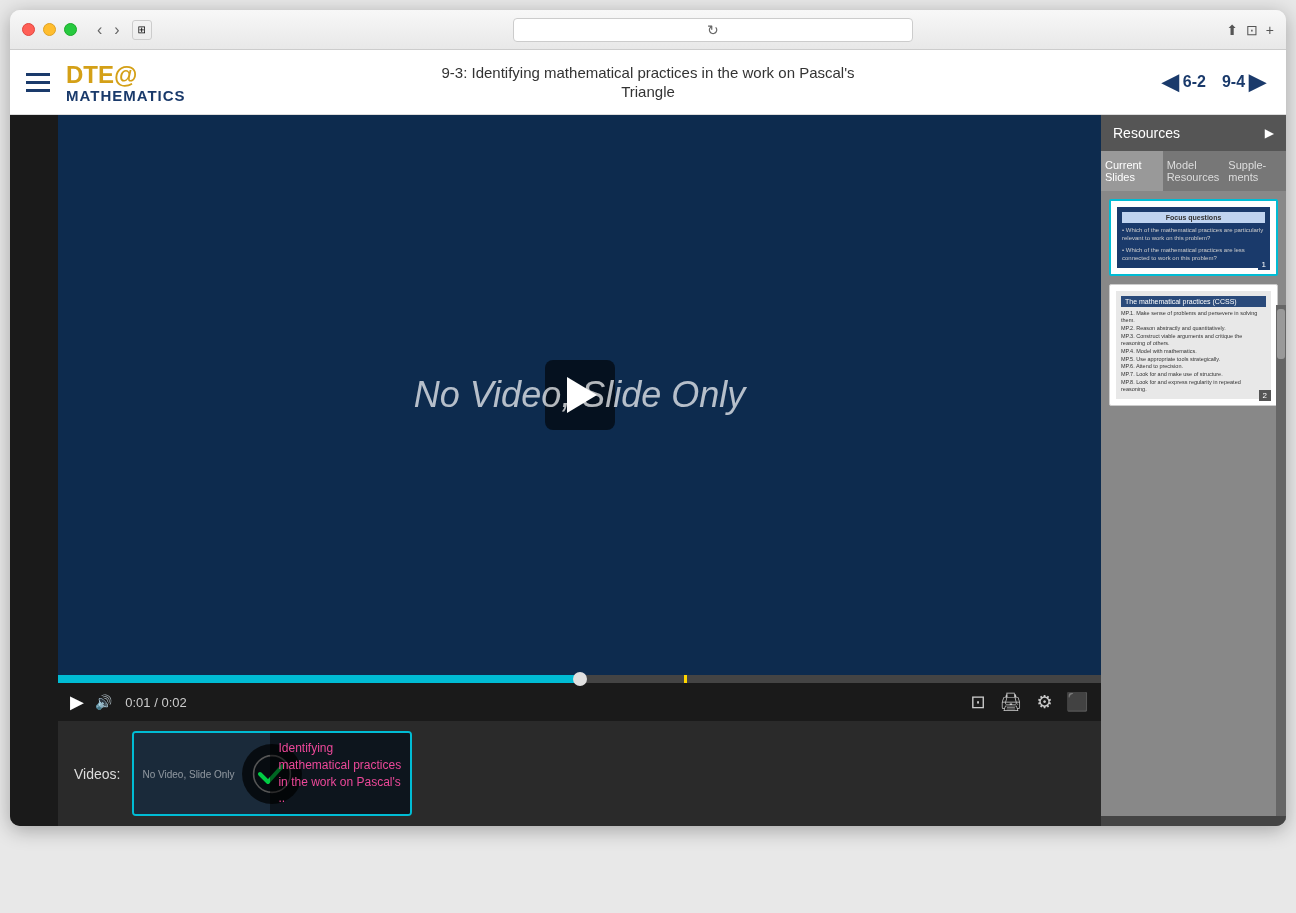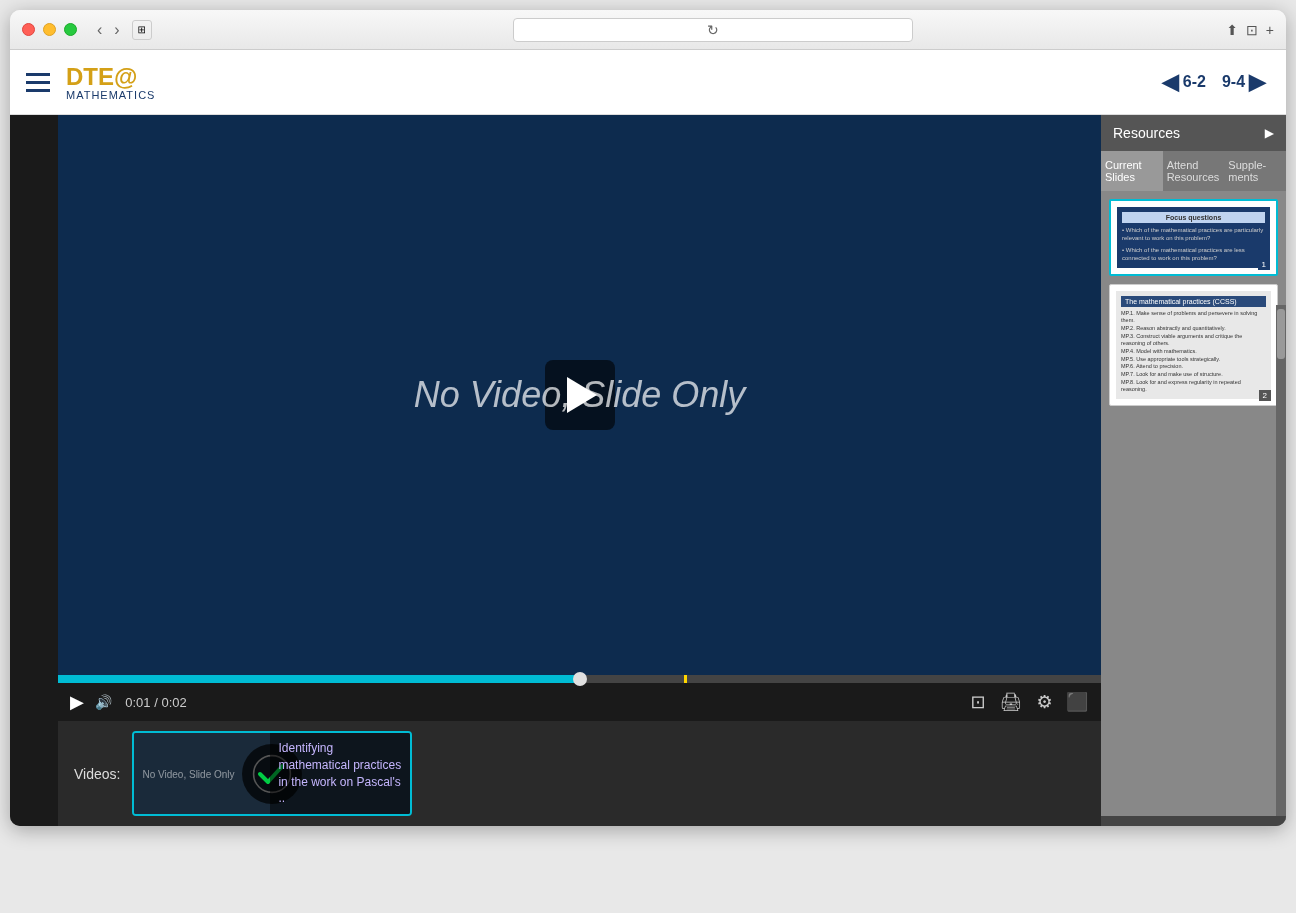--- a/index.html
+++ b/index.html
@@ -129,22 +129,22 @@
     .logo {
       display: flex;
       align-items: center;
     }
     .logo-dte {
       font-size: 24px;
       font-weight: bold;
       color: #d4a017;
     }
     .logo-math {
-      font-size: 11px;
-      font-weight: normal;
+      font-size: 15px;
+      font-weight: bold;
       color: #1a3a6b;
       letter-spacing: 1px;
       margin-top: -2px;
     }
     .logo-text {
       display: flex;
       flex-direction: column;
     }
 
     .header-title {
@@ -375,21 +375,21 @@
       top: 0;
       width: 140px;
       height: 100%;
       background: rgba(0,0,0,0.5);
       display: flex;
       align-items: center;
       padding: 8px;
     }
 
     .thumb-title-text {
-      color: #c4b5fd;
+      color: #ec4899;
       font-size: 12px;
       line-height: 1.4;
     }
 
     
     .resources-sidebar {
       width: 185px;
       background: #888;
       display: flex;
       flex-direction: column;
@@ -549,20 +549,24 @@
     <div class="hamburger">
       <span></span>
       <span></span>
       <span></span>
     </div>
     <div class="logo">
       <div class="logo-text">
         <span class="logo-dte">DTE@</span>
         <span class="logo-math">MATHEMATICS</span>
       </div>
+    </div>
+    <div class="header-title">
+      <span>9-3: Identifying mathematical practices in the work on Pascal's</span><br>
+      <span>Triangle</span>
     </div>
     <div class="nav-arrows">
       <span class="nav-arrow">◀</span>
       <span class="nav-label">6-2</span>
       <span style="width:8px;"></span>
       <span class="nav-label">9-4</span>
       <span class="nav-arrow">▶</span>
     </div>
   </div>
 
@@ -625,21 +629,21 @@
       <div class="resources-header">
         <span class="resources-title">Resources</span>
         <span class="resources-arrow">▶</span>
       </div>
 
       <div class="resources-tabs">
         <button class="res-tab active">
           <span>Current Slides</span>
         </button>
         <button class="res-tab">
-          <span>Attend Resources</span>
+          <span>Model Resources</span>
         </button>
         <button class="res-tab">
           <span>Supple-ments</span>
         </button>
       </div>
 
       <div class="resources-content">
 
         <div class="slide-thumbnail">
           <div class="slide-inner">

